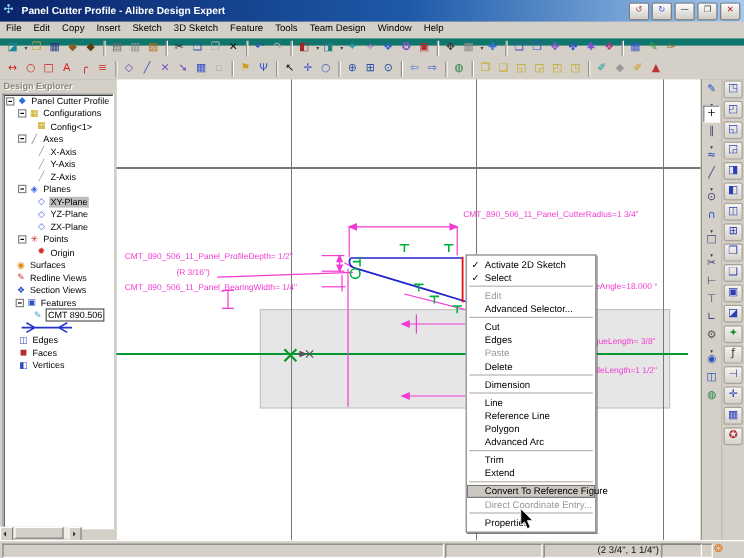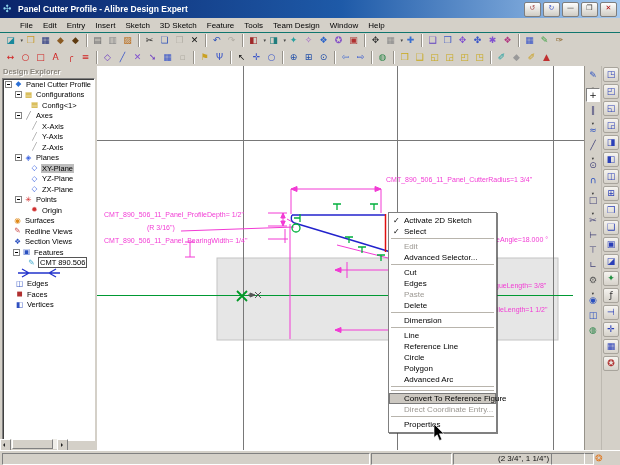--- a/index.html
+++ b/index.html
@@ -7,22 +7,22 @@
        font-family:"Liberation Sans",sans-serif;-webkit-font-smoothing:none}
   
   .titlebar{position:absolute;left:0;top:0;right:0;height:18px;display:flex;align-items:center;
             gap:3px;padding:0 3px;background:linear-gradient(90deg,#0a246a 0%,#1e5aa8 55%,#a6caf0 100%)}
   .t-icon{width:12px;height:12px;font-family:"DejaVu Sans",sans-serif;font-size:10px;line-height:12px;color:#8fd8f0}
   .t-title{color:#fff;font-weight:bold;font-size:8.5px;white-space:nowrap}
   .t-btns{margin-left:auto;display:flex;gap:2px}
   .t-btn{width:15px;height:13px;background:linear-gradient(#fefefe,#cfccc4);border:1px solid #7e7e7e;
          border-radius:2px;font-size:7px;line-height:11px;text-align:center;font-family:"DejaVu Sans",sans-serif}
   
-  .menubar{position:absolute;left:0;top:18px;right:0;height:14px;display:flex;align-items:center;
-           font-size:8px;padding-left:15px;border-bottom:1px solid #0f766e}
+  .menubar{position:absolute;left:0;top:18px;right:0;height:14px;display:flex;
+           font-size:8px;padding-left:0;border-bottom:6px solid #0f766e}
   .mb-item{padding:1px 5px;white-space:nowrap}
   
   .tb{position:absolute;left:0;right:0;display:flex;align-items:center;padding-left:3px}
   .tb1{top:32px;height:17px}
   .tb2{top:49px;height:17px;border-bottom:1px solid #96928a}
   .tb-btn{width:15px;height:15px;flex:none;display:flex;align-items:center;justify-content:center;position:relative}
   .tb-btn .g{font-family:"DejaVu Sans",sans-serif;font-size:9px;line-height:15px}
   .tb-btn.dd{margin-right:5px}
   .tb-btn.dd::after{content:"▾";position:absolute;right:-5px;top:4px;font-size:5px;color:#444}
   .tb-sep{width:7px;height:15px;flex:none;position:relative}
@@ -98,21 +98,21 @@
       <span class="t-btn"><span style="color: rgb(51, 51, 51);">❐</span></span>
 
       <span class="t-btn"><span style="color: rgb(176, 16, 16);">✕</span></span>
     </span>
 </div>
 
 <div class="menubar">
 
 <span class="mb-item">File</span>
     <span class="mb-item">Edit</span>
-    <span class="mb-item">Entry</span>
+    <span class="mb-item">Copy</span>
     <span class="mb-item">Insert</span>
     <span class="mb-item">Sketch</span>
     <span class="mb-item">3D Sketch</span>
     <span class="mb-item">Feature</span>
     <span class="mb-item">Tools</span>
     <span class="mb-item">Team Design</span>
     <span class="mb-item">Window</span>
     <span class="mb-item">Help</span>
   </div>
 
@@ -859,29 +859,30 @@
 
     <div class="cm-item">Dimension</div>
 
 
     <div class="cm-sep"></div>
 
     <div class="cm-item">Line</div>
 
     <div class="cm-item">Reference Line</div>
 
-    <div class="cm-item">Circle</div>
 
     <div class="cm-item">Polygon</div>
 
     <div class="cm-item">Advanced Arc</div>
 
     <div class="cm-sep"></div>
 
-
+    <div class="cm-item">Trim</div>
+
+    <div class="cm-item">Extend</div>
 
     <div class="cm-sep"></div>
 
     <div class="cm-item hl">Convert To Reference Figure</div>
 
     <div class="cm-item disabled">Direct Coordinate Entry...</div>
 
     <div class="cm-sep"></div>
 
     <div class="cm-item">Properties</div>

